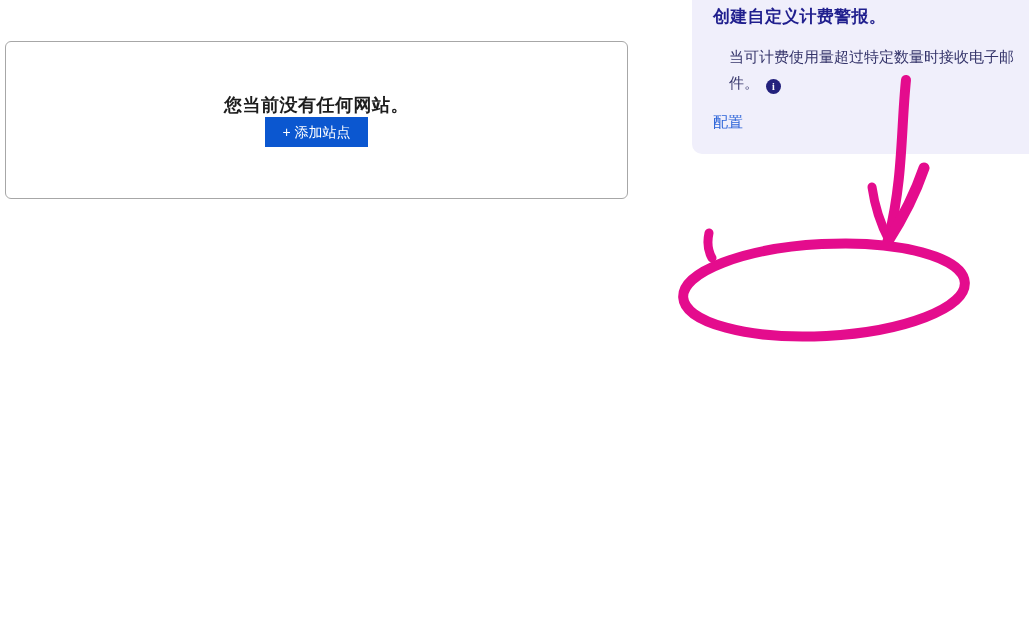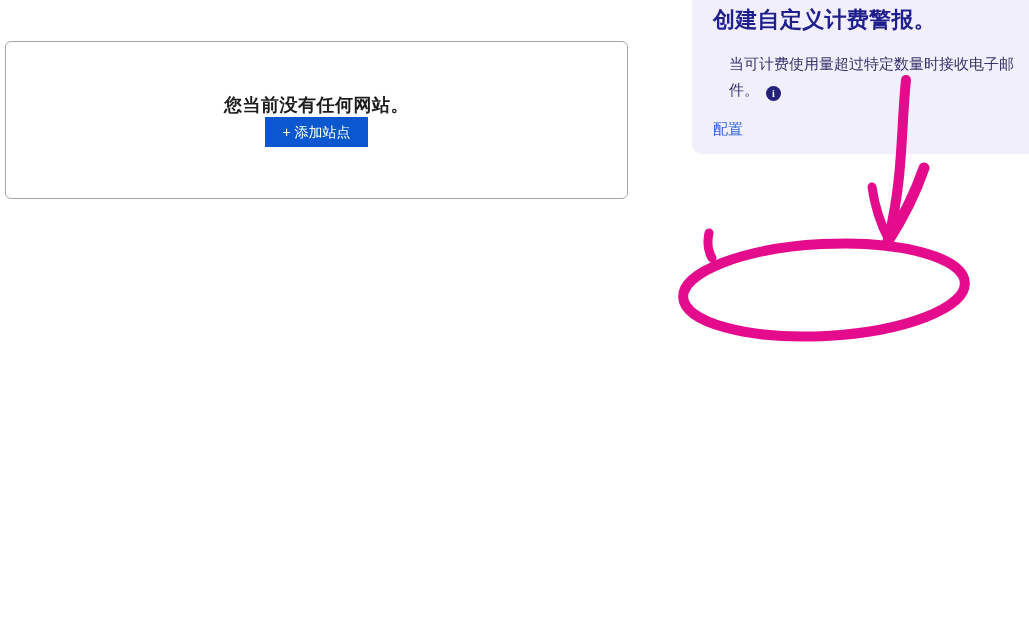--- a/index.html
+++ b/index.html
@@ -21,21 +21,21 @@
     background:#0b57d0;color:#fff;border:none;border-radius:0;
     font-size:14px;padding:8px 17px;cursor:pointer;
     font-family:inherit;line-height:1;
   }
   
   .right-col{position:absolute;left:692px;top:0;width:345px;}
   .billing-panel{
     background:#f0effb;border-radius:0 0 0 10px;
     padding:4px 22px 16px 21px;box-sizing:border-box;height:154px;width:345px;
   }
-  .billing-title{font-size:22px;font-weight:bold;color:#201f8e;margin:1px 0 14px 0;letter-spacing:.3px;}
+  .billing-title{font-size:17px;font-weight:bold;color:#201f8e;margin:1px 0 14px 0;letter-spacing:.3px;}
   .billing-body{font-size:15px;line-height:1.72;color:#34346a;width:302px;margin:16px;}
   .info-icon{
     display:inline-flex;align-items:center;justify-content:center;
     width:15px;height:15px;border-radius:50%;background:#23217c;color:#fff;
     font-size:10px;font-weight:bold;font-family:"Liberation Serif","DejaVu Serif",serif;
     vertical-align:-2px;margin-left:7px;cursor:pointer;
   }
   .billing-link{display:inline-block;margin-top:1px;font-size:15px;color:#2b63d8;text-decoration:none;cursor:pointer;}
   
   .annotation-overlay{position:absolute;left:0;top:0;width:1029px;height:634px;pointer-events:none;z-index:40;}

